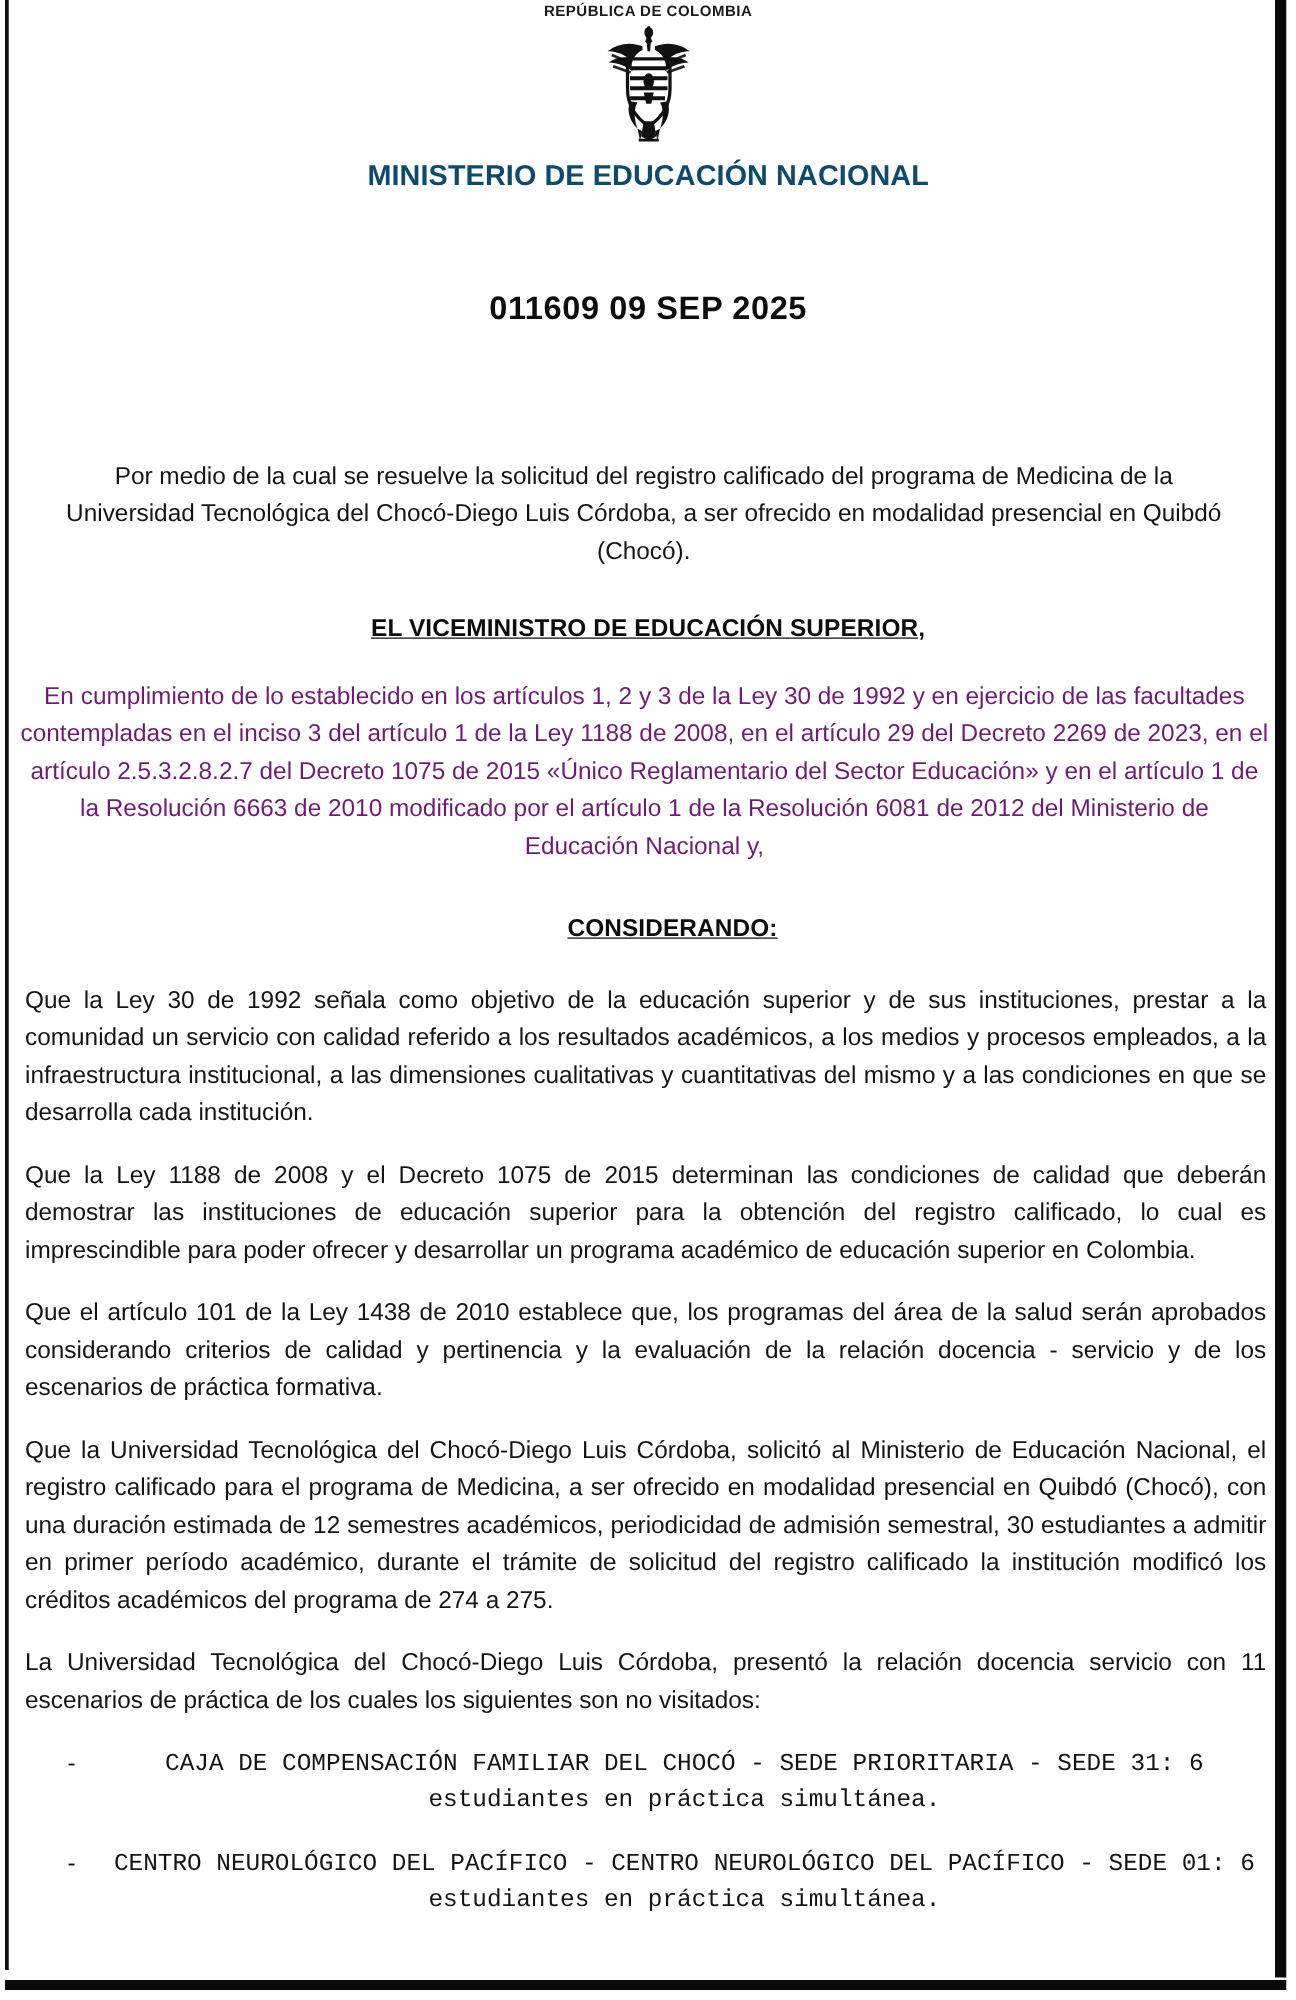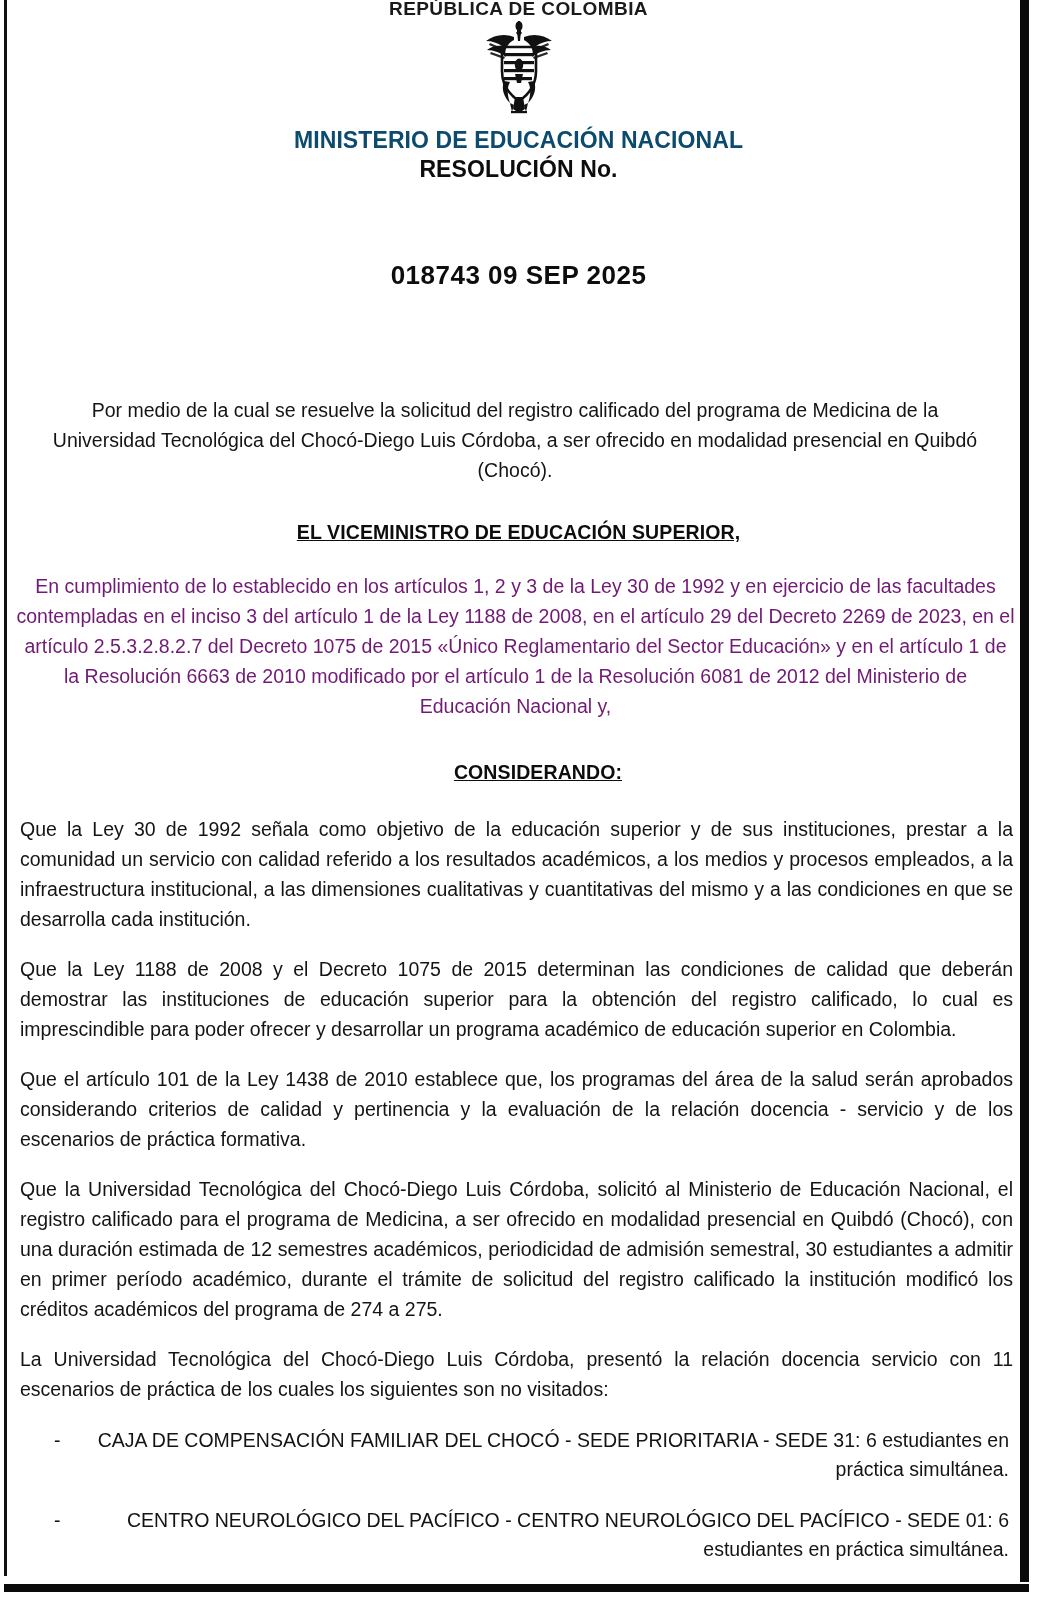--- a/index.html
+++ b/index.html
@@ -63,21 +63,21 @@
   .content {
     position: absolute;
     left: 0;
     top: 0;
     width: 1037px;
     padding: 0;
   }
 
   .republic-line {
     text-align: center;
-    font-size: 19px;
+    font-size: 12px;
     font-weight: bold;
     letter-spacing: 0.4px;
     color: #1a1a1a;
     margin-top: 2px;
     line-height: 14px;
   }
 
   .crest-wrap {
     display: flex;
     justify-content: center;
@@ -169,21 +169,22 @@
   .venue-dash {
     width: 38px;
     flex: 0 0 38px;
     text-align: left;
     padding-left: 6px;
     box-sizing: border-box;
     color: #141414;
   }
   .venue-text {
     flex: 1 1 auto;
-    text-align: right;
+    text-align: center;
+    font-family: Liberation Mono, monospace;
   }
 </style>
 </head>
 <body>
 
 <div class="page">
 
   <div class="scan-edge-left"></div>
   <div class="scan-edge-right"></div>
   <div class="scan-edge-right2"></div>
@@ -233,24 +234,23 @@
           <path d="M36 84 L40 86 L38 93 Z"></path>
           <path d="M54 84 L50 86 L52 93 Z"></path>
 
           <rect x="37" y="92" width="16" height="2.2"></rect>
         </g>
       </svg>
     </div>
 
     <div class="ministry-block">
       <div class="ministry-title">MINISTERIO DE EDUCACIÓN NACIONAL</div>
-      <div class="resolution-label">RESOLUCIÓN No.</div>
     </div>
 
-    <div class="resolution-number">018743 09 SEP 2025</div>
+    <div class="resolution-number">011609 09 SEP 2025</div>
 
     <div class="subject-block">Por medio de la cual se resuelve la solicitud del registro calificado del programa de Medicina de la Universidad Tecnológica del Chocó-Diego Luis Córdoba, a ser ofrecido en modalidad presencial en Quibdó (Chocó).</div>
 
     <div class="section-heading heading-viceministro">EL VICEMINISTRO DE EDUCACIÓN SUPERIOR,</div>
 
     <div class="legal-basis">En cumplimiento de lo establecido en los artículos 1, 2 y 3 de la Ley 30 de 1992 y en ejercicio de las facultades contempladas en el inciso 3 del artículo 1 de la Ley 1188 de 2008, en el artículo 29 del Decreto 2269 de 2023, en el artículo 2.5.3.2.8.2.7 del Decreto 1075 de 2015 «Único Reglamentario del Sector Educación» y en el artículo 1 de la Resolución 6663 de 2010 modificado por el artículo 1 de la Resolución 6081 de 2012 del Ministerio de Educación Nacional y,</div>
 
     <div class="section-heading heading-considerando">CONSIDERANDO:</div>
 
     <div class="body-paragraph first">Que la Ley 30 de 1992 señala como objetivo de la educación superior y de sus instituciones, prestar a la comunidad un servicio con calidad referido a los resultados académicos, a los medios y procesos empleados, a la infraestructura institucional, a las dimensiones cualitativas y cuantitativas del mismo y a las condiciones en que se desarrolla cada institución.</div>

